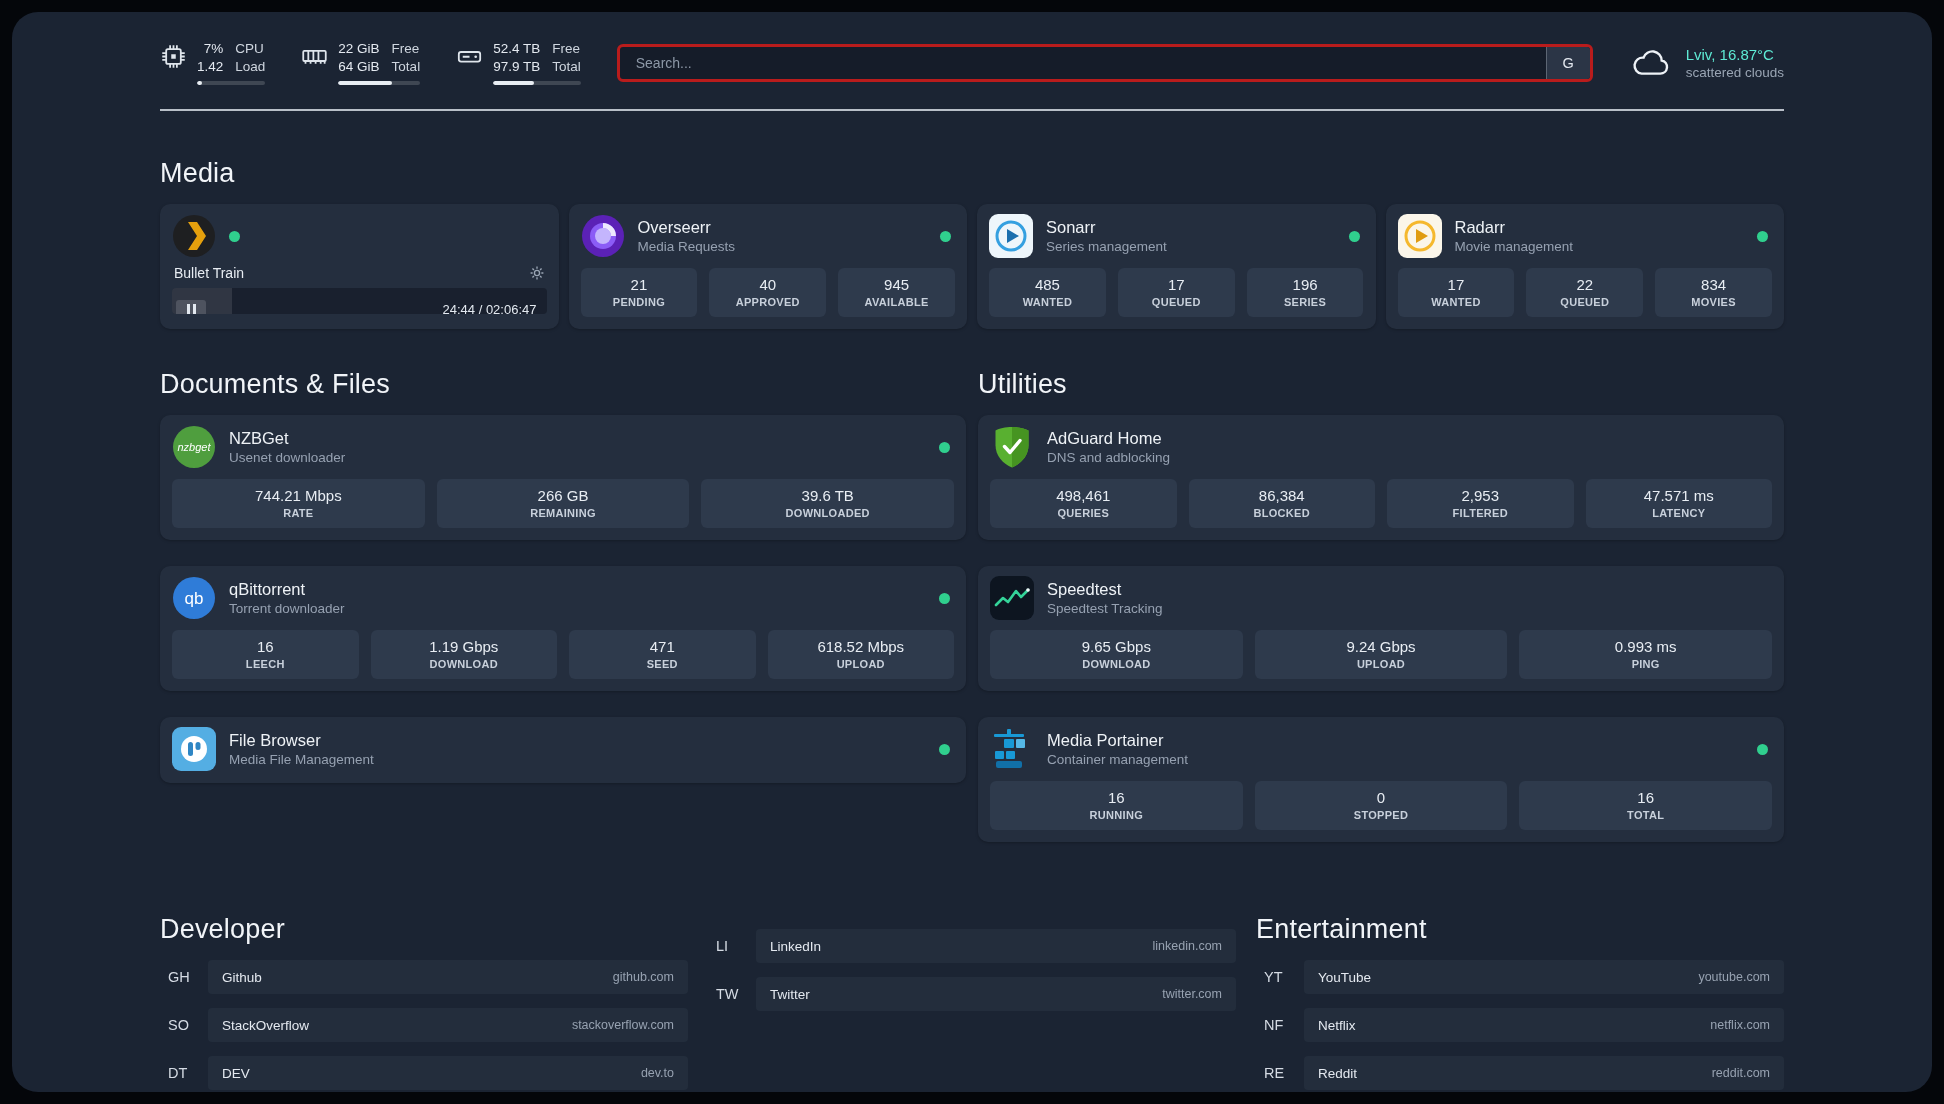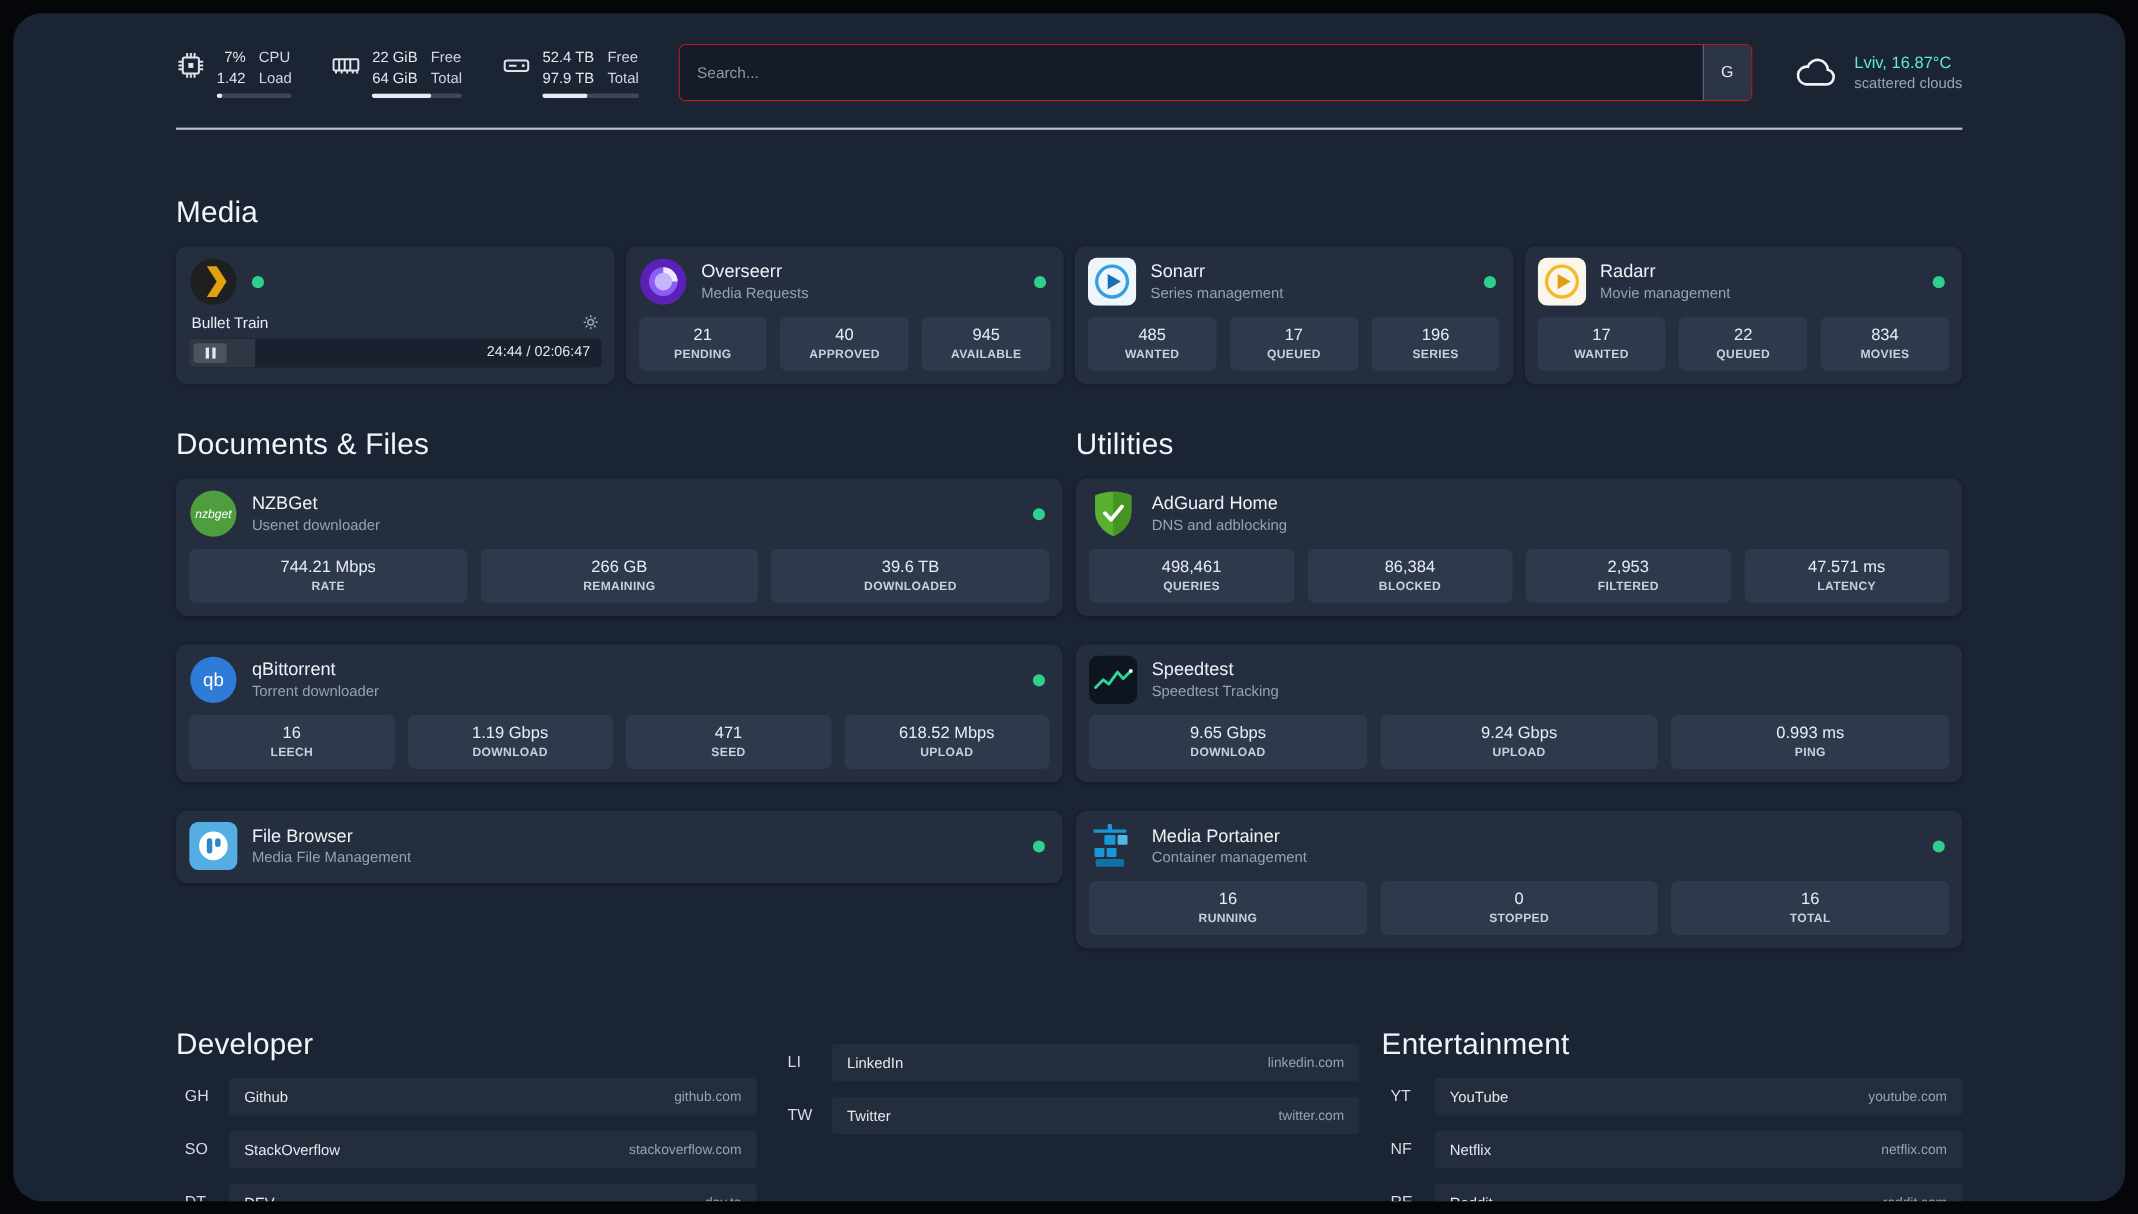--- a/index.html
+++ b/index.html
@@ -24,24 +24,24 @@
   .resource { display:flex; gap:10px; align-items:flex-start; }
   .res-icon { width:27px; height:27px; color:#dfe5ec; margin-top:3px; flex:none; }
   .res-icon svg { width:100%; height:100%; display:block; }
   .res-cols { display:flex; gap:12px; font-size:13.5px; line-height:1.35; }
   .res-col.values { text-align:right; color:#e4e9f0; }
   .res-col.labels { text-align:left; color:#cfd6df; }
   .res-bar { margin-top:5px; height:4px; border-radius:2px; background:rgba(255,255,255,0.16); overflow:hidden; }
   .res-bar .fill { height:100%; background:#e8edf3; border-radius:2px; }
 
   .searchbox {
-    flex:1; margin:0 36px; height:52px;
+    flex:1; margin:0 36px; height:38px;
     display:flex; align-items:stretch;
     background:#151c29;
-    border:1px solid #b91c1c;
+    border:3px solid #b91c1c;
     border-radius:6px;
     overflow:hidden;
   }
   .searchbox input {
     flex:1; background:transparent; border:none; outline:none;
     color:#cbd3de; font-size:14px; padding:0 16px;
     font-family:"Liberation Sans","DejaVu Sans",sans-serif;
   }
   .searchbox input::placeholder { color:#8d98a7; }
   .search-provider {
@@ -53,21 +53,21 @@
   .weather { display:flex; align-items:center; gap:13px; }
   .weather-icon { width:44px; height:32px; color:#eef2f7; }
   .weather-icon svg { width:100%; height:100%; display:block; }
   .weather-text .loc { color:#5eead4; font-size:15px; }
   .weather-text .cond { color:#9aa5b4; font-size:13.5px; margin-top:2px; }
 
   .divider { margin-top:24px; border-bottom:2px solid #d3dae3; opacity:.85; }
 
   
   .section-title { font-size:27px; font-weight:500; color:#f1f4f8; letter-spacing:.2px; }
-  .media-section { margin-top:60px; }
+  .media-section { margin-top:47px; }
   .media-grid { margin-top:15px; display:grid; grid-template-columns:repeat(4,1fr); gap:10px; }
 
   .card {
     background:#242e3e; border-radius:10px;
     padding:10px 12px 12px;
     box-shadow:0 1px 3px rgba(0,0,0,.25);
     cursor:pointer;
   }
   .card-head { display:flex; align-items:center; gap:13px; }
   .icon-box { width:44px; height:44px; flex:none; }
@@ -84,21 +84,21 @@
 
   
   .player { margin-top:7px; }
   .player-title-row { display:flex; align-items:center; justify-content:space-between; padding:0 2px; }
   .player-title { color:#e8edf3; font-size:14px; }
   .gear { width:16px; height:16px; color:#9aa5b4; cursor:pointer; }
   .gear svg { width:100%; height:100%; display:block; }
   .player-bar {
     margin-top:7px; height:26px; border-radius:4px;
     background:#19202e; position:relative; overflow:hidden;
-    display:flex; align-items:flex-start; padding:4px 10px 0 4px;
+    display:flex; align-items:center; padding:16px 10px 0 4px;
   }
   .bar-fill { position:absolute; left:0; top:0; bottom:0; background:rgba(255,255,255,0.10); }
   .pause-btn {
     position:relative; z-index:1; width:30px; height:18px; border-radius:3px;
     background:rgba(255,255,255,0.15);
     display:flex; align-items:center; justify-content:center; gap:3px; cursor:pointer;
   }
   .pause-btn i { display:block; width:3px; height:10px; background:#e3e9f0; }
   .player-time { position:relative; z-index:1; margin-left:auto; color:#e3e9f0; font-size:13px; }
 

